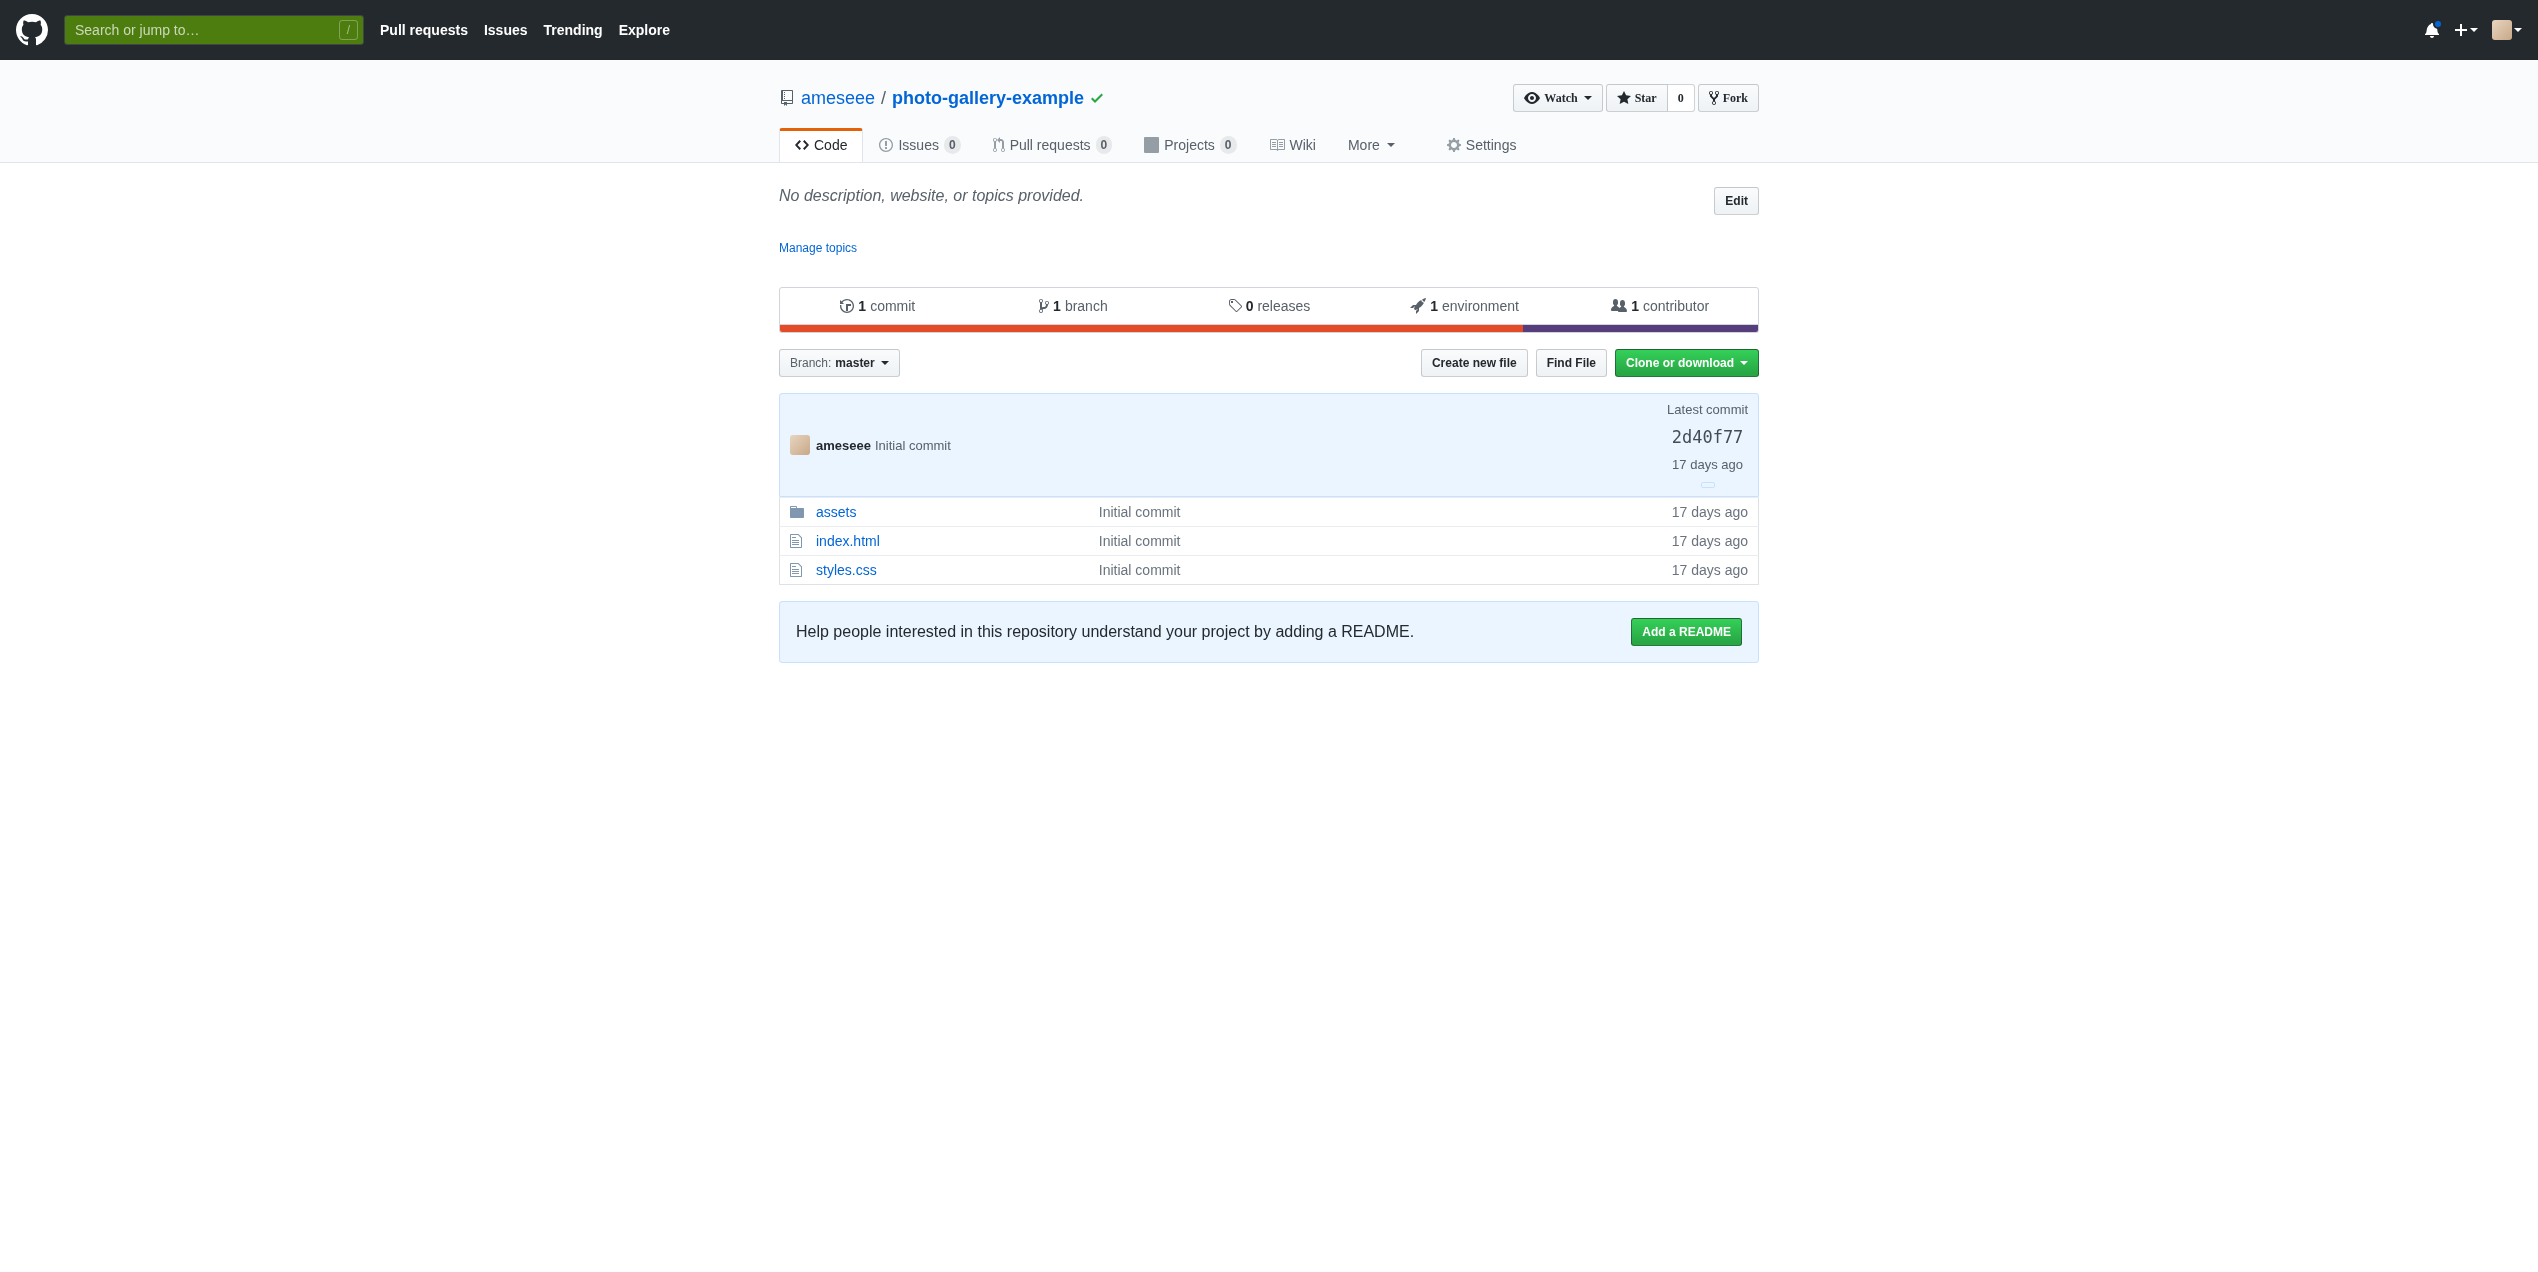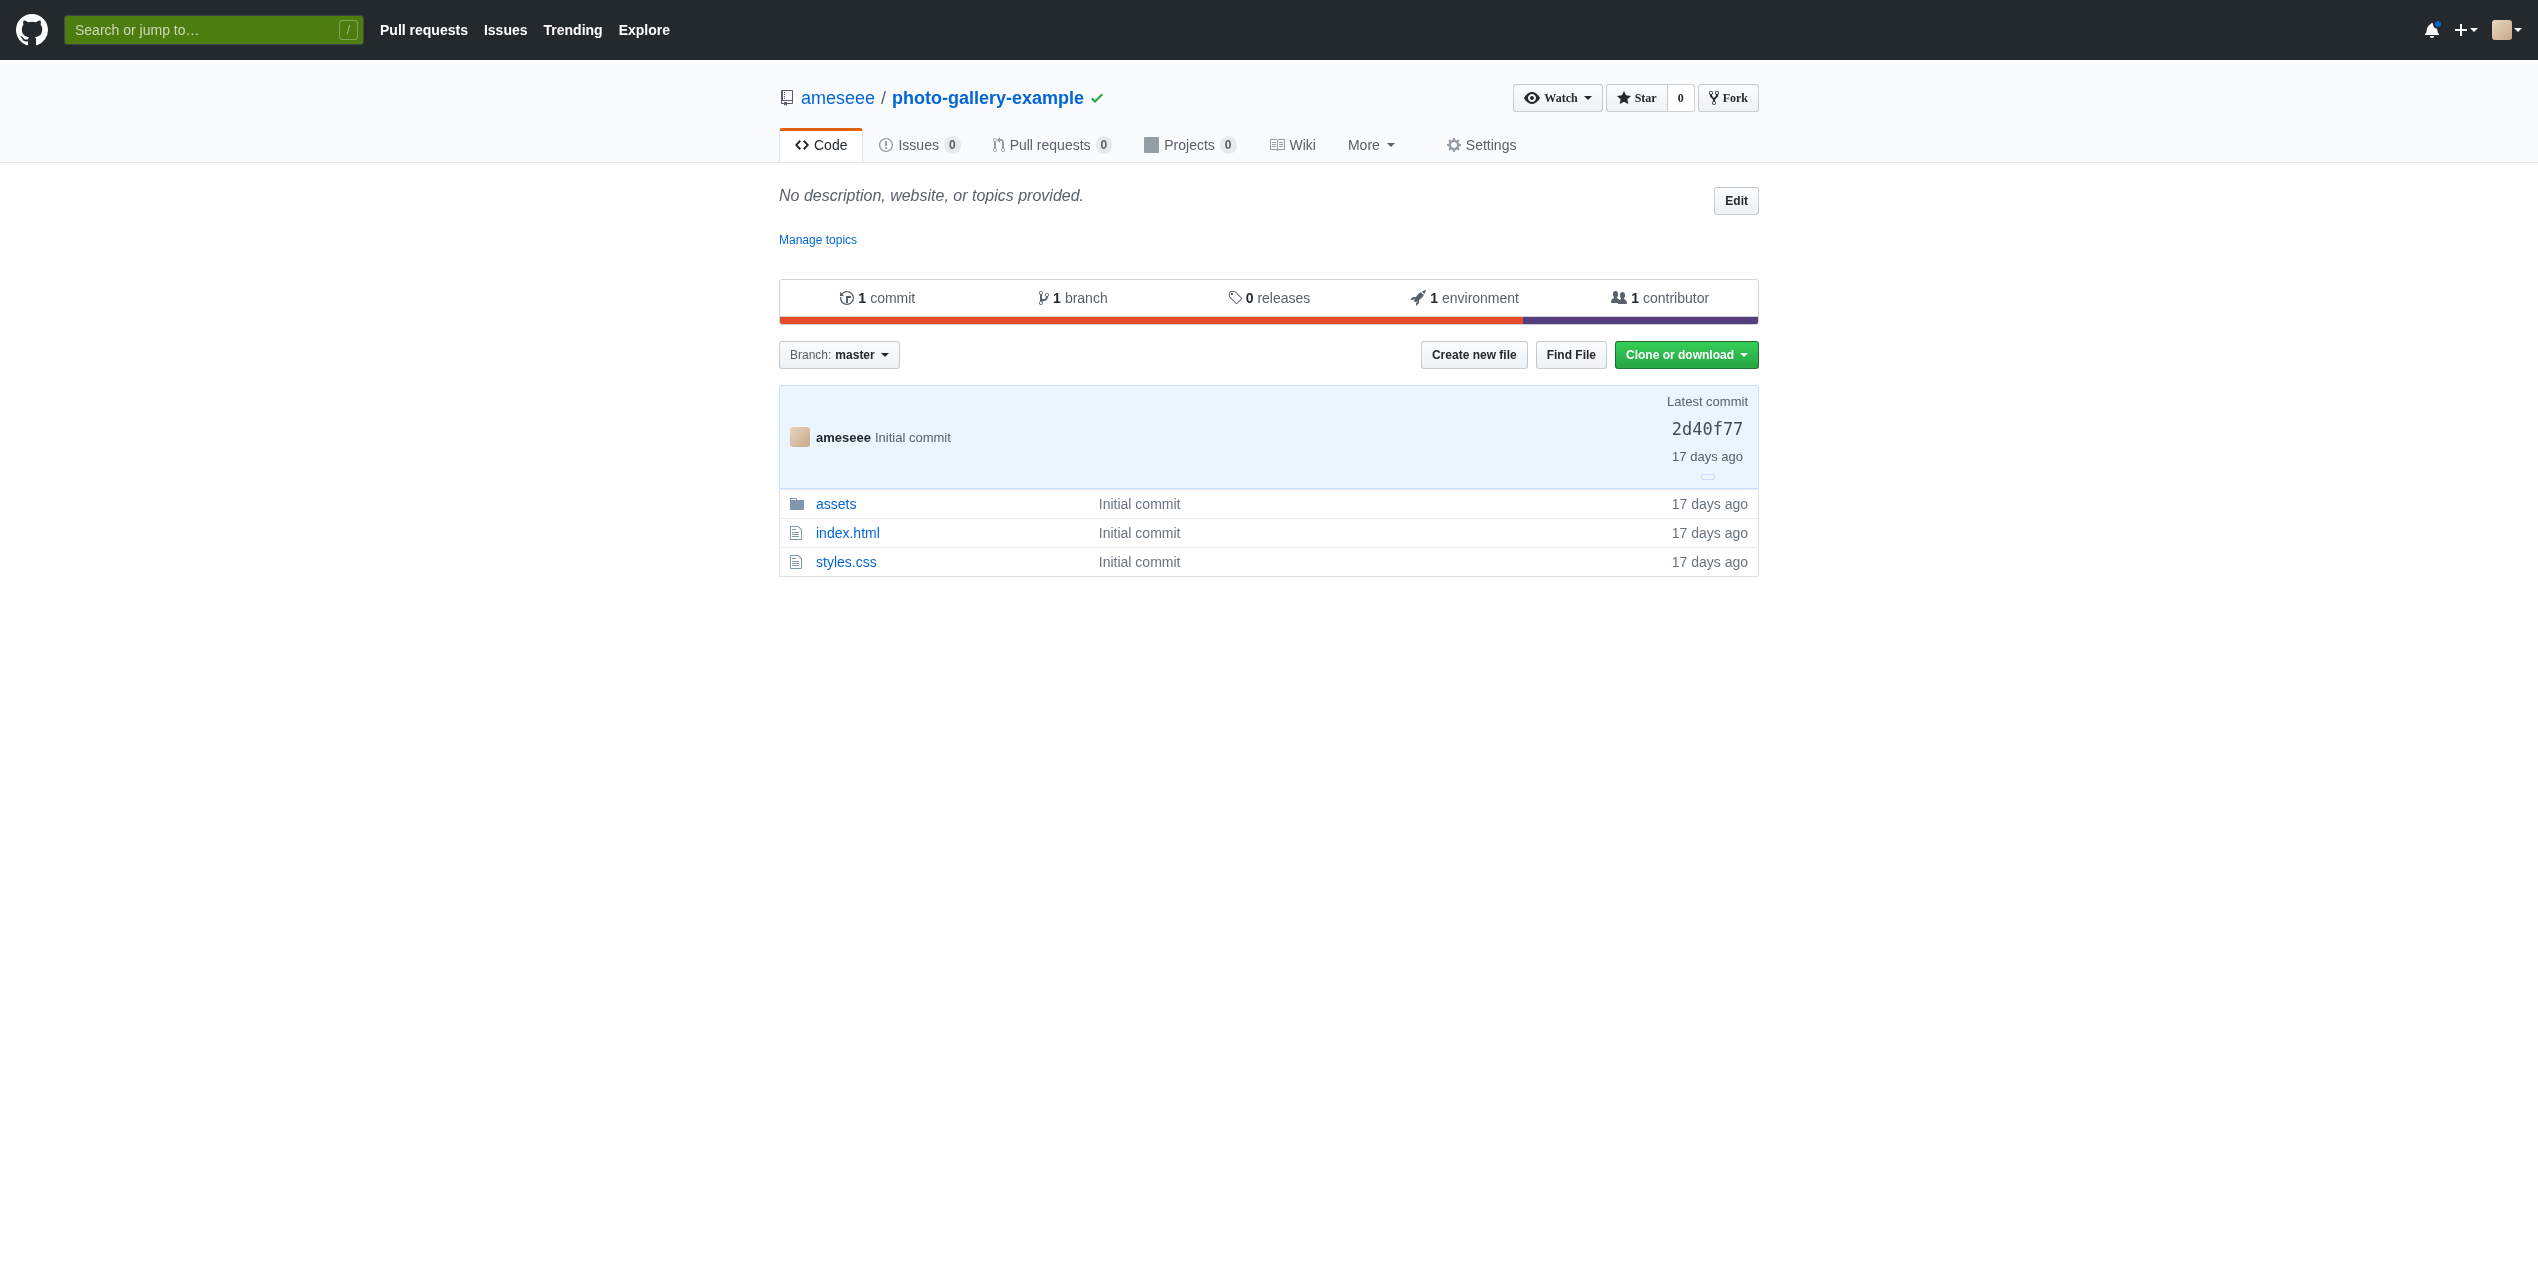--- a/index.html
+++ b/index.html
@@ -38,21 +38,21 @@
 .btn-group .count { background: #fff; border: 1px solid rgba(27,31,35,0.2); border-left: 0; border-radius: 0 3px 3px 0; padding: 3px 10px; font-size: 12px; font-weight: 600; line-height: 20px; }
 
 
 .repo-nav { display: flex; }
 .repo-nav-item { padding: 7px 15px 8px; border: 1px solid transparent; border-bottom: 0; color: #586069; display: flex; align-items: center; gap: 5px; font-size: 14px; cursor: pointer; }
 .repo-nav-item.selected { background: #fff; border-color: #e36209 #e1e4e8 transparent; border-top: 3px solid #e36209; border-radius: 3px 3px 0 0; padding-top: 5px; color: #24292e; }
 .repo-nav-item .counter { background: rgba(27,31,35,0.08); border-radius: 20px; padding: 2px 5px; font-size: 12px; font-weight: 600; color: #586069; }
 
 
 .main { padding-top: 24px; }
-.desc-row { display: flex; align-items: flex-start; margin-bottom: 16px; }
+.desc-row { display: flex; align-items: flex-start; margin-bottom: 24px; }
 .desc-text { font-size: 16px; font-style: italic; color: #586069; }
 .edit-btn { margin-left: auto; }
 .manage-topics { color: #0366d6; font-size: 12px; margin-bottom: 16px; display: inline-block; }
 
 
 .stats-bar { display: flex; border: 1px solid #d1d5da; border-radius: 3px 3px 0 0; margin-top: 16px; }
 .stats-item { flex: 1; text-align: center; padding: 10px 0; color: #586069; cursor: pointer; display: flex; align-items: center; justify-content: center; gap: 4px; }
 .stats-item b { color: #24292e; font-weight: 600; }
 .lang-bar { display: flex; height: 8px; border: 1px solid #d1d5da; border-top: 0; border-radius: 0 0 3px 3px; overflow: hidden; margin-bottom: 16px; }
 .lang-seg { height: 100%; }
@@ -324,14 +324,18 @@
               <path d="M6 5H2V4h4v1zM2 8h7V7H2v1zm0 2h7V9H2v1zm0 2h7v-1H2v1zm10-7.5V14c0 .55-.45 1-1 1H1c-.55 0-1-.45-1-1V2c0-.55.45-1 1-1h7.5L12 4.5zM11 5L8 2H1v12h10V5z"></path>
             </svg></td>
           <td class="name-cell"><a>styles.css</a></td>
           <td class="msg-cell">Initial commit</td>
           <td class="age-cell">17 days ago</td>
         </tr>
       </tbody>
   </table>
 
   
+  <div class="readme-prompt">
+    <span class="txt">Help people interested in this repository understand your project by adding a README.</span>
+    <button class="btn btn-primary">Add a README</button>
+  </div>
 
 </div>
 
 </body></html>

